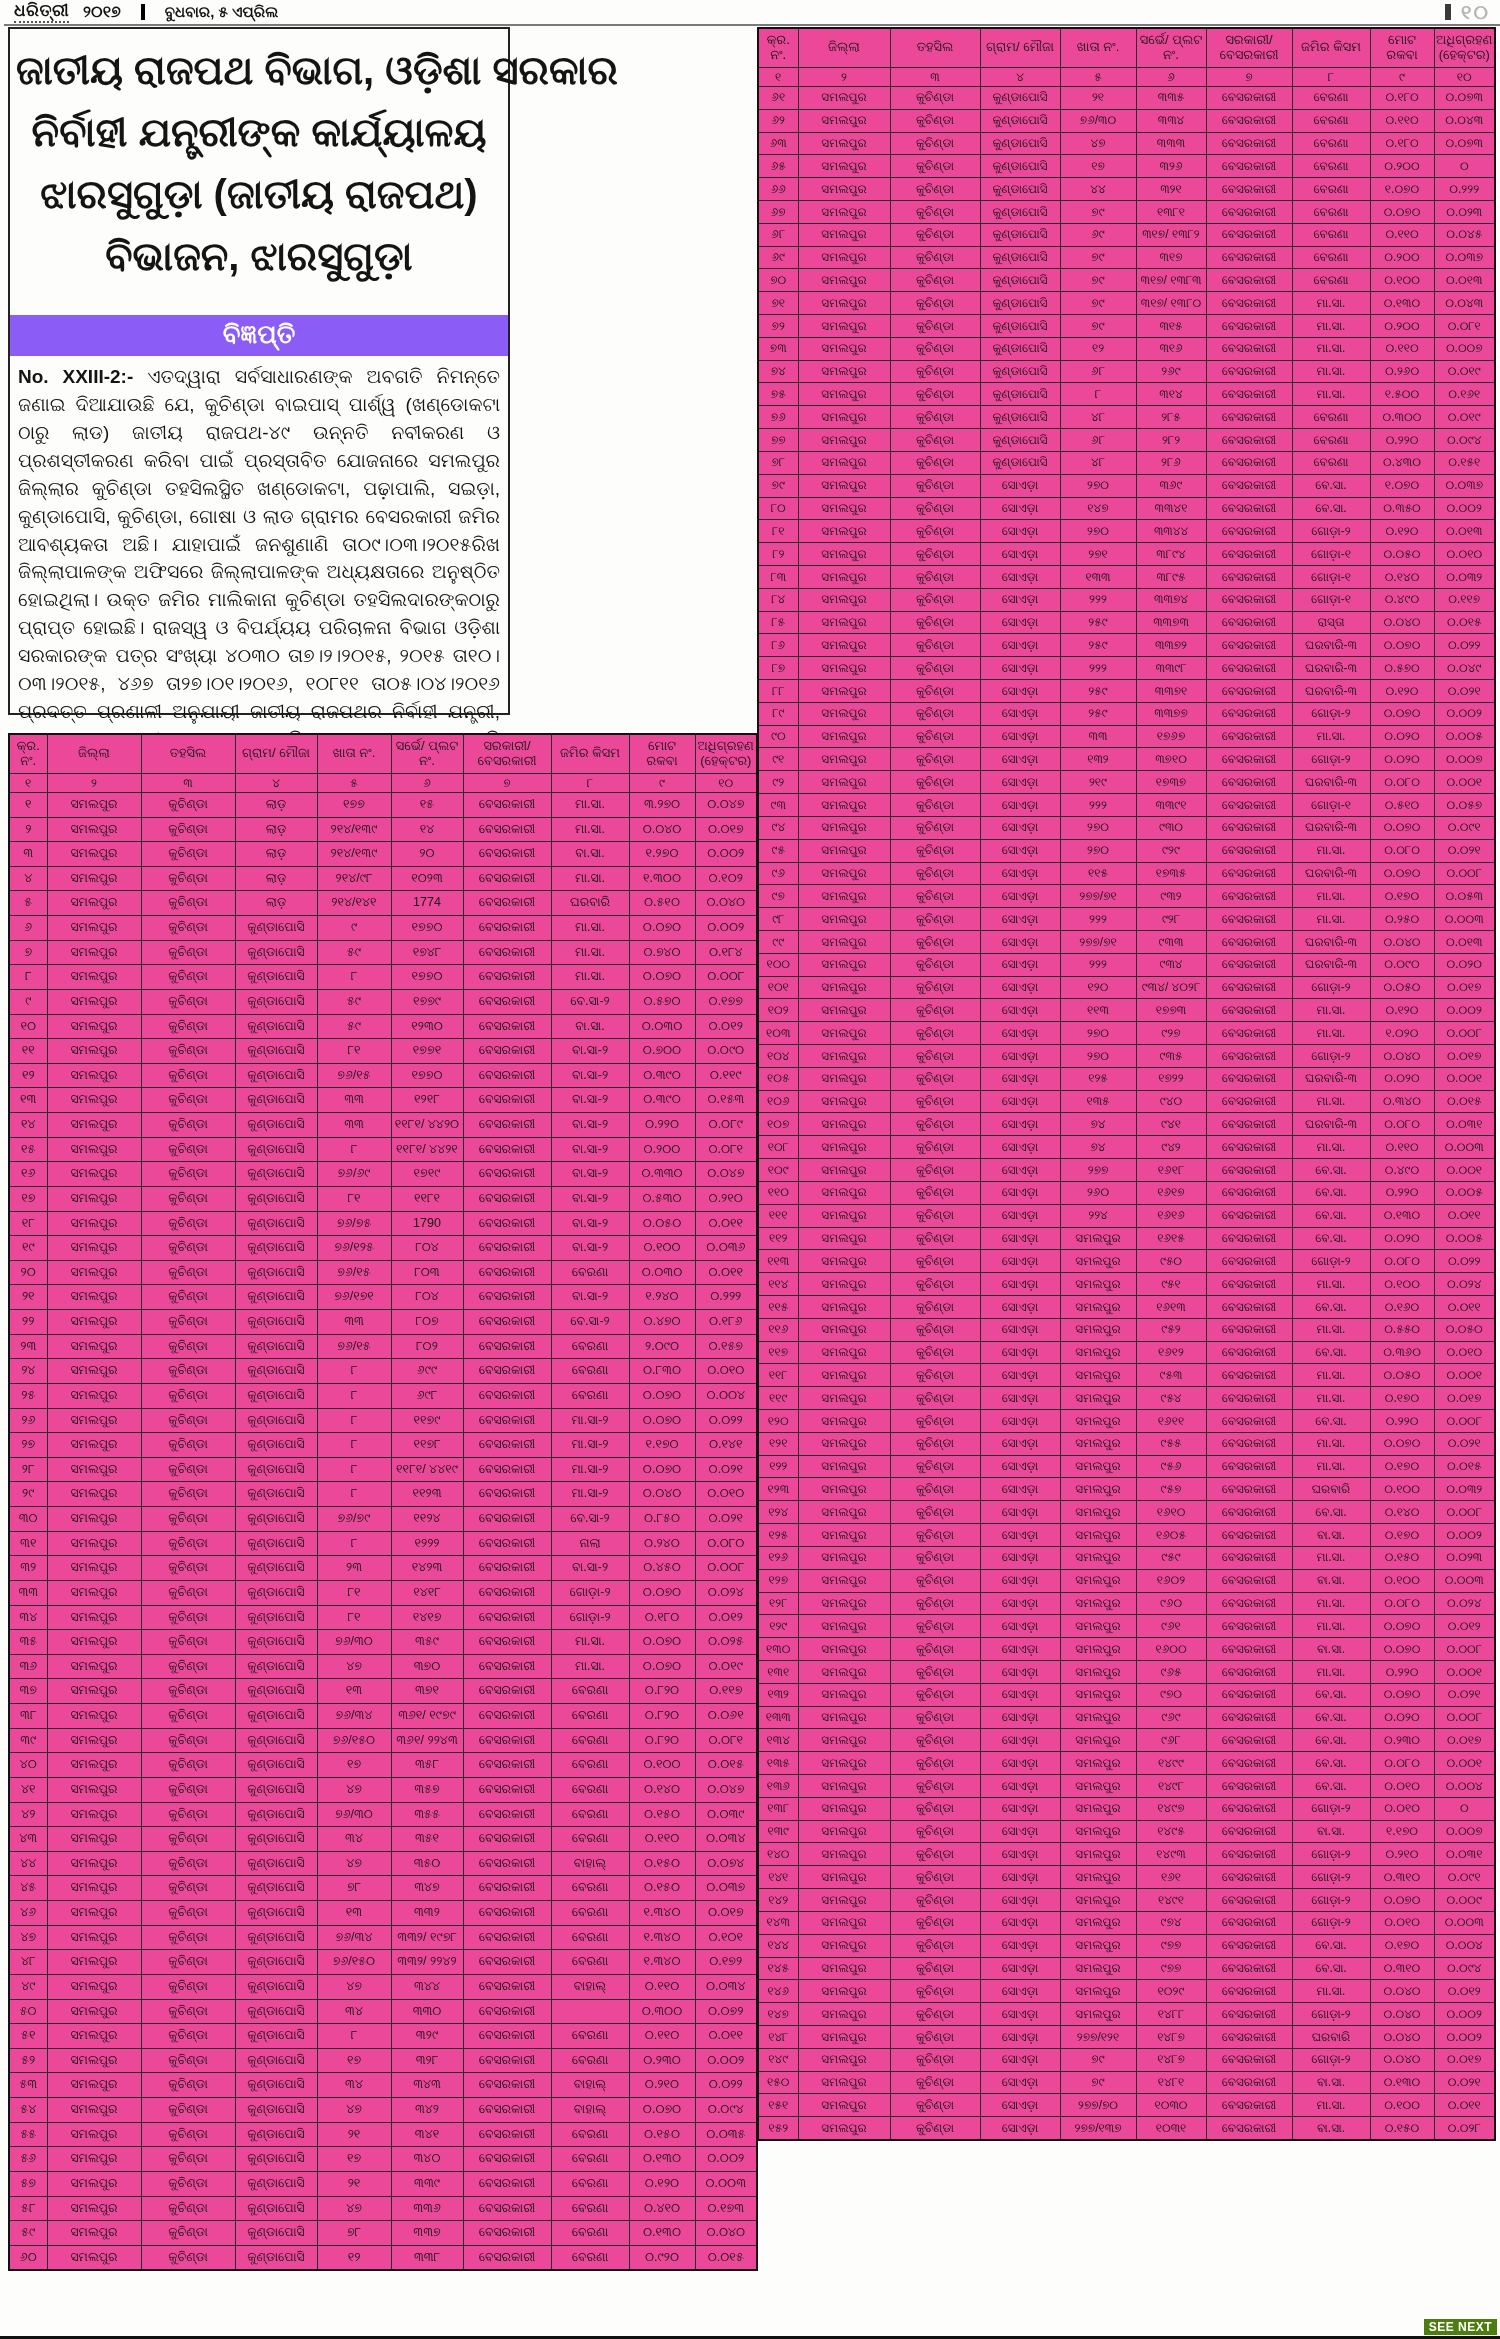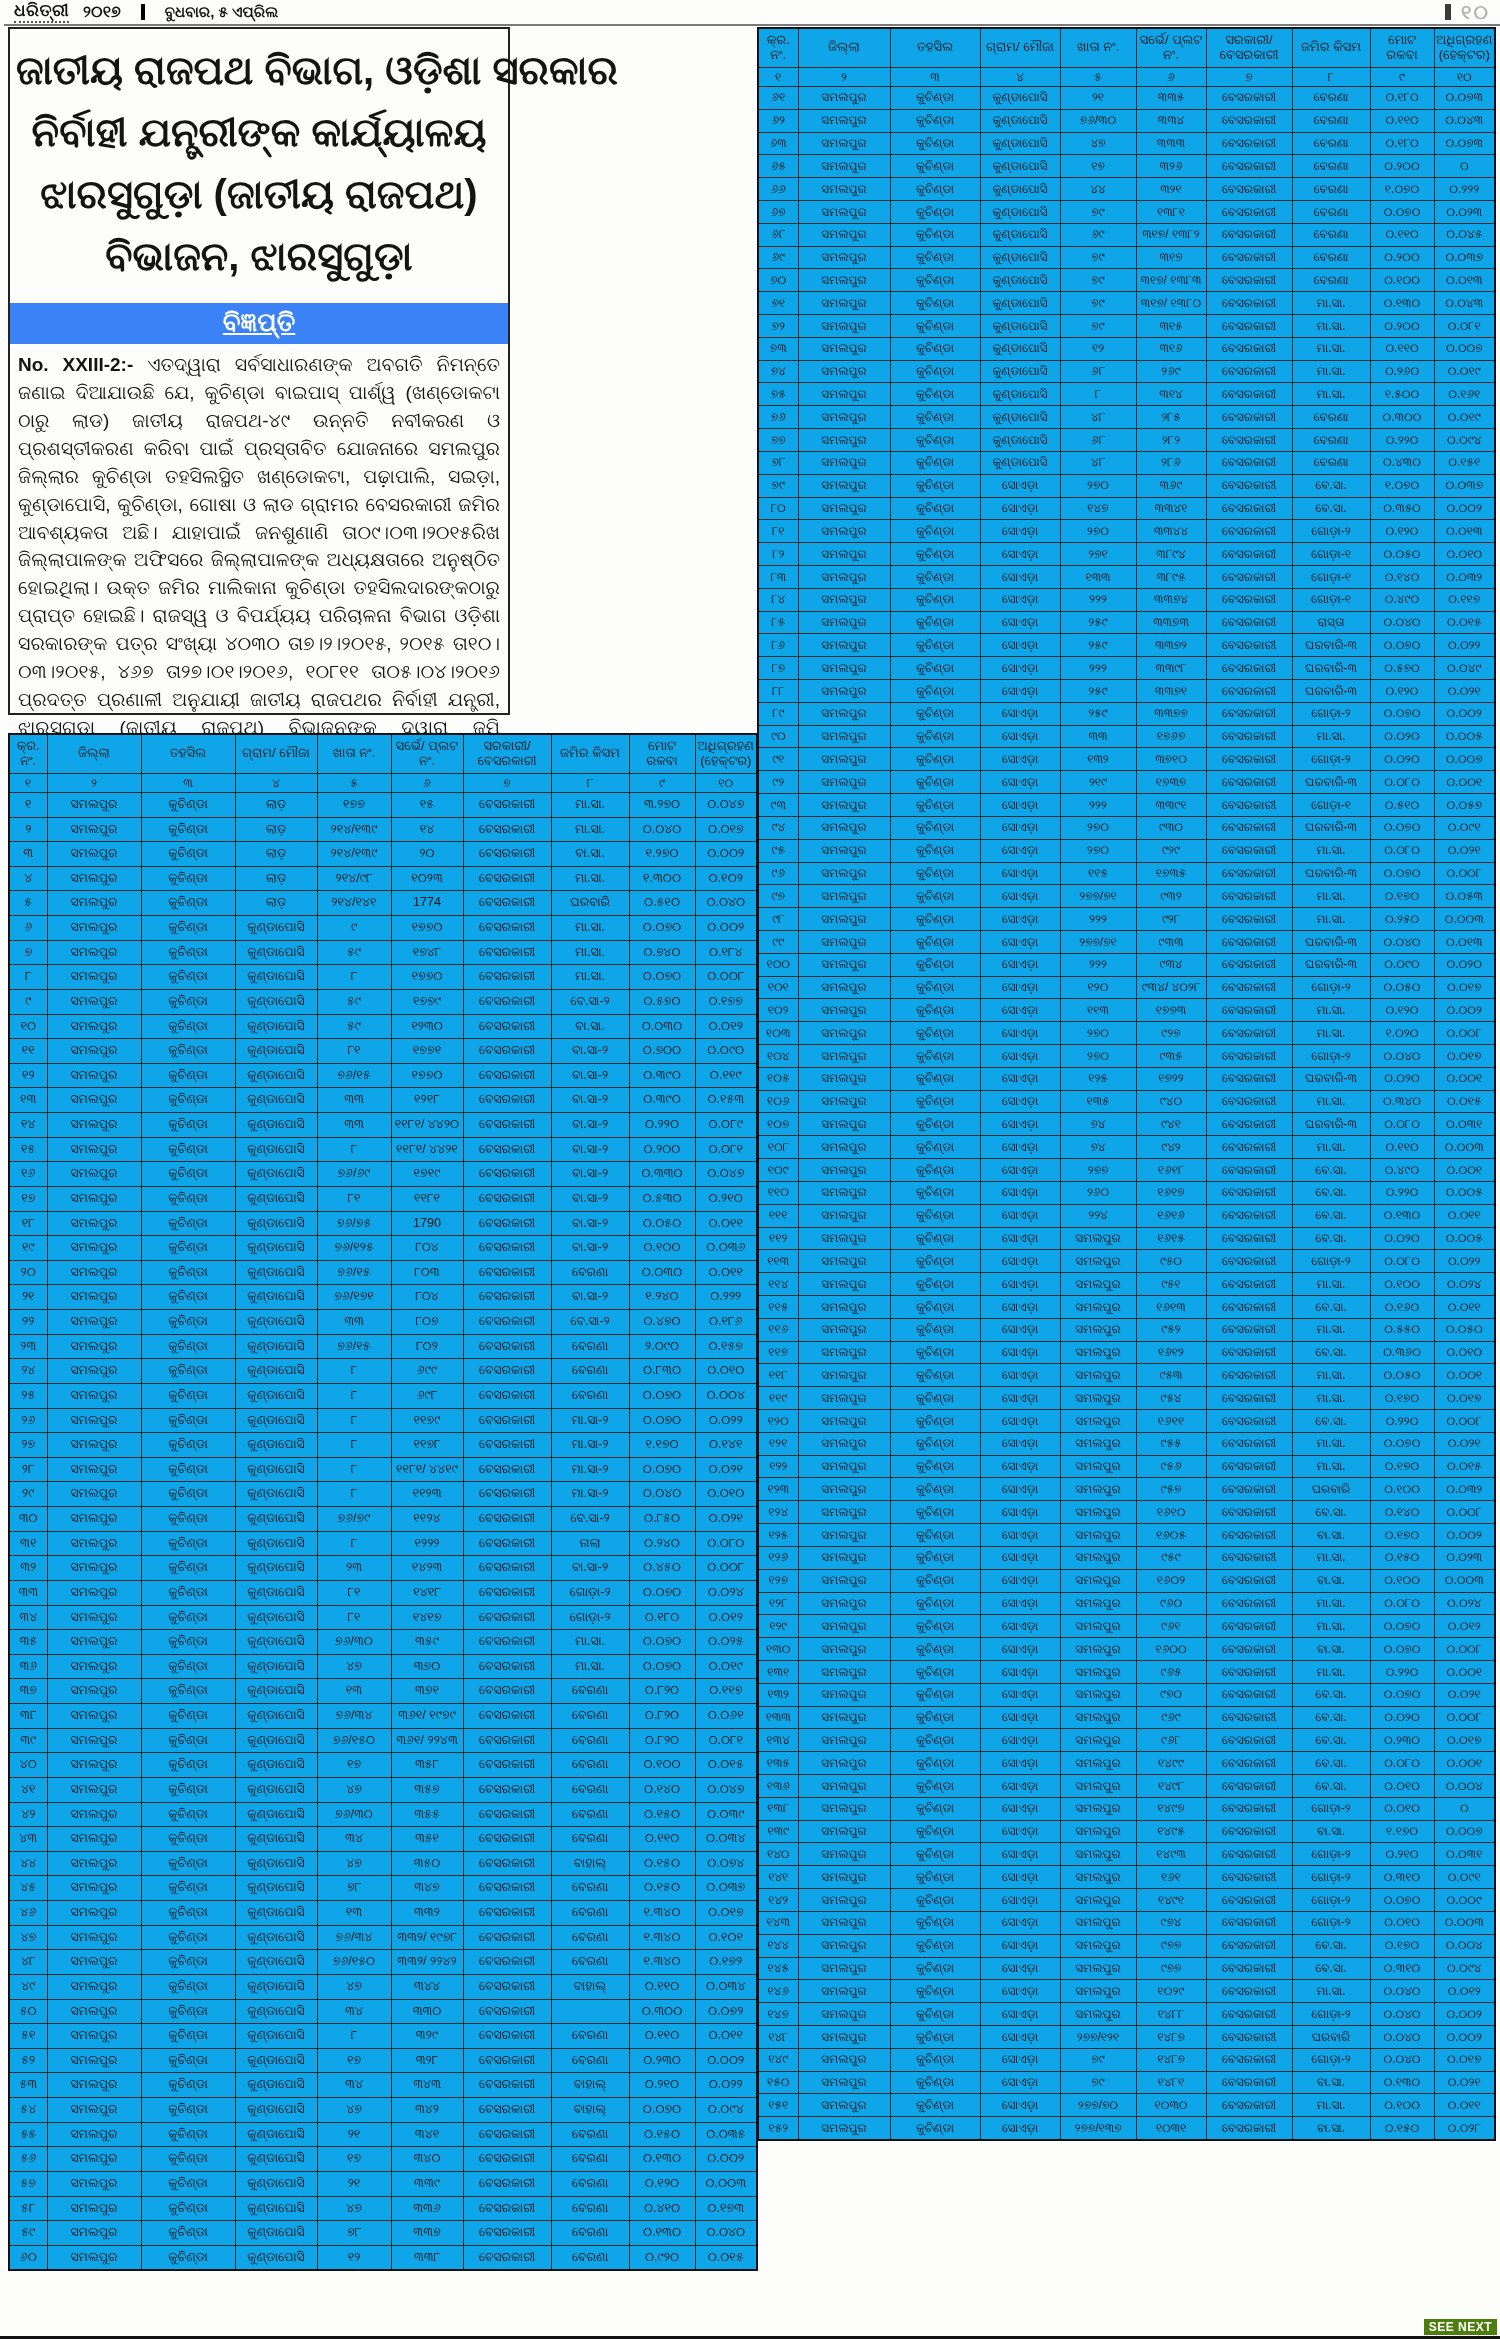--- a/index.html
+++ b/index.html
@@ -14,27 +14,27 @@
   .mast-sep{width:4px;height:16px;background:#000;margin:0 6px;}
   .mast-date{font-weight:bold;font-size:15px;}
   .mast-right{margin-left:auto;display:flex;align-items:center;gap:10px;padding-right:14px;}
   .mast-bar{width:6px;height:16px;background:#3a3a3a;}
   .page-no{font-size:20px;color:#b5b5b2;font-weight:bold;letter-spacing:2px;}
   
   .notice-box{position:absolute;left:8px;top:27px;width:502px;height:688px;border:2px solid #222;
               box-sizing:border-box;background:#fdfdfb;}
   .headline{padding:10px 6px 4px 6px;text-align:center;font-weight:bold;font-size:40px;line-height:1.55;}
   .headline div{white-space:nowrap;}
-  .banner{background:#3b82f6;color:#fff;text-align:center;font-size:26px;font-weight:bold;
-          padding:4px 0 6px 0;margin-top:12px;text-decoration:underline;}
+  .banner{background:#8b5cf6;color:#fff;text-align:center;font-size:26px;font-weight:bold;
+          padding:4px 0 6px 0;margin-top:24px;}
   .body-text{padding:7px 8px 2px 8px;font-size:19px;line-height:1.47;text-align:justify;}
   .body-text b{font-family:"Liberation Sans",sans-serif;}
   .sig{padding:2px 10px 0 10px;text-align:right;font-size:14.5px;line-height:1.42;}
   
-  table.acq{border-collapse:collapse;table-layout:fixed;background:#0ea5e9;}
+  table.acq{border-collapse:collapse;table-layout:fixed;background:#ec4899;}
   table.acq th,table.acq td{border:1px solid #2b2b2b;text-align:center;vertical-align:middle;
       overflow:hidden;word-wrap:break-word;}
   table.acq thead th{font-weight:normal;font-size:13px;line-height:1.15;padding:4px 1px;}
   table.acq .numrow td{font-size:12px;padding:2px 0;}
   .left-table-wrap{position:absolute;left:8px;top:733px;}
   .right-table-wrap{position:absolute;left:757px;top:27px;}
   #left-table{width:748px;border:2px solid #111;}
   #right-table{width:737px;border:2px solid #111;}
   #left-table tbody td{font-size:12.5px;padding:4px 2px;line-height:1.25;}
   #right-table tbody td{font-size:12px;padding:3.6px 1px;line-height:1.22;}

